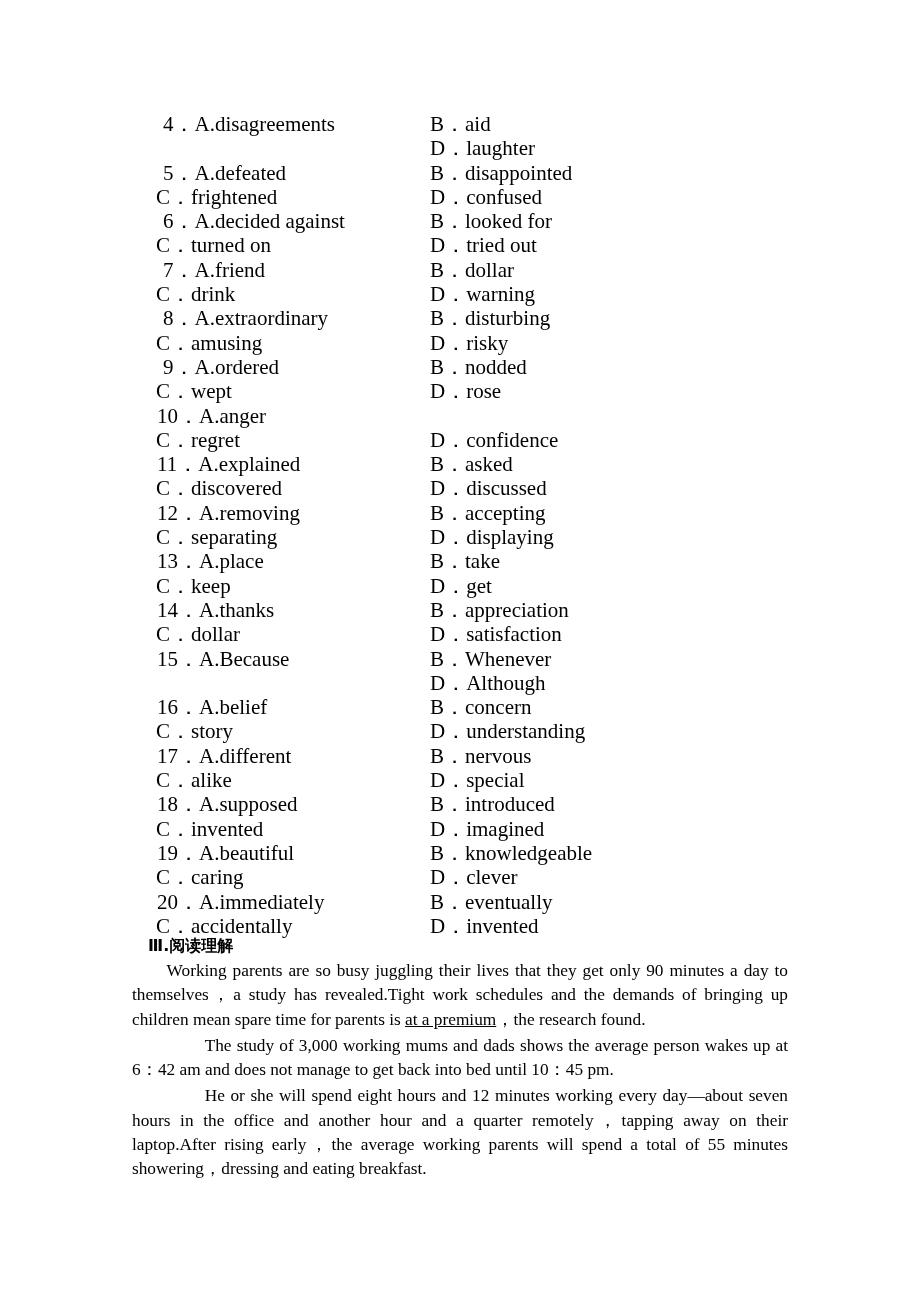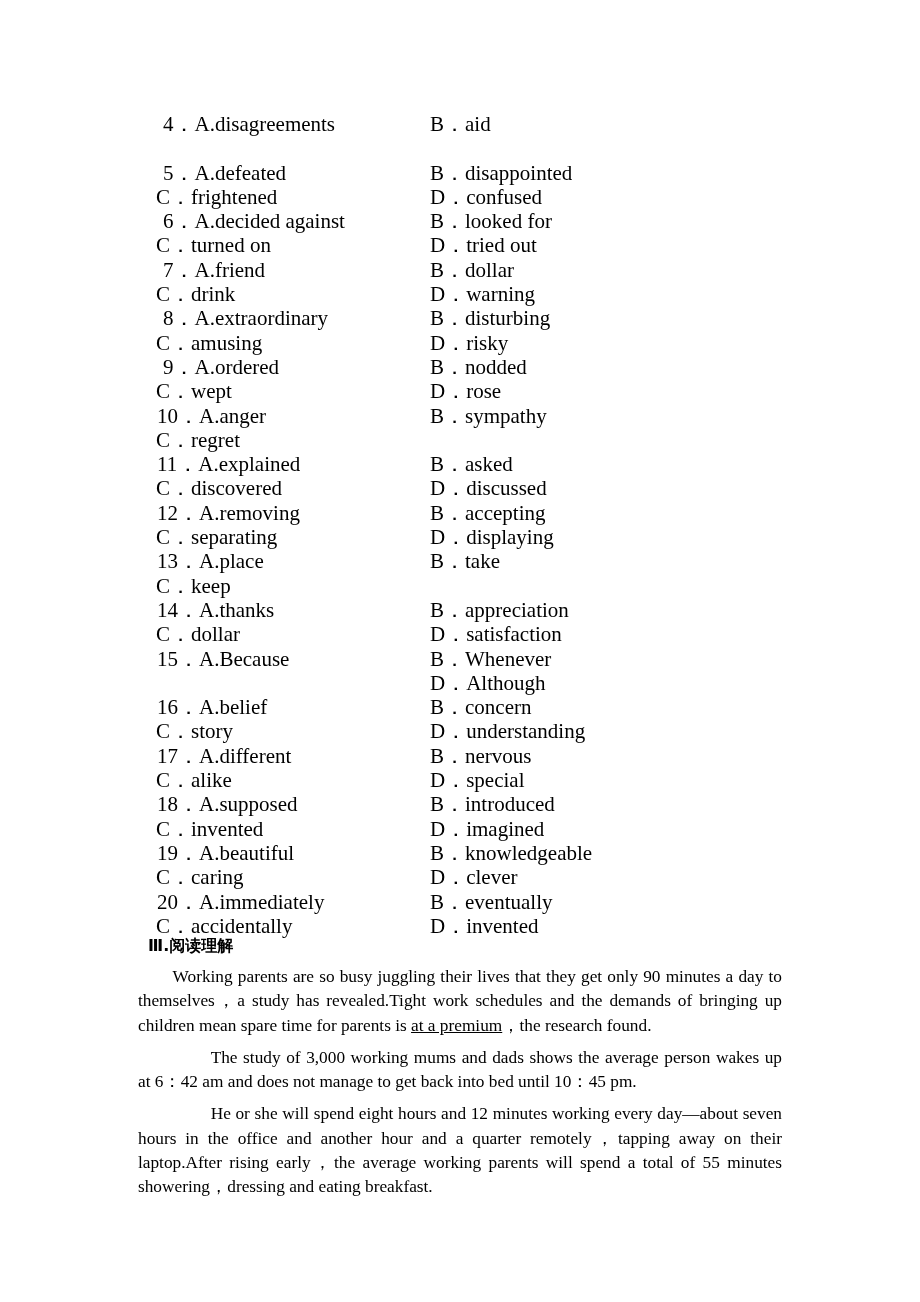--- a/index.html
+++ b/index.html
@@ -85,40 +85,41 @@
     position: absolute;
     left: 130px;
     top: 957px;
     width: 660px;
     font-size: 17.3px;
     line-height: 24.3px;
     text-align: justify;
     text-justify: inter-word;
   }
   .passage p {
-    margin: 8px;
+    margin: 2px;
   }
   .passage p.indent-small { text-indent: 2.0em; }
   .passage p.indent-large { text-indent: 4.2em; }
 
   .underlined {
     text-decoration: underline;
   }
 </style>
 </head>
 <body>
 
 <div class="page">
 
   <div class="options-block">
       <div class="opt-row">
         <div class="col-left num1"><span class="lbl lbl-num">4．</span><span class="lbl">A.</span><span class="opt-text">disagreements</span></div>
         <div class="col-right"><span class="lbl lbl-alpha">B．</span><span class="opt-text">aid</span></div>
       </div>
       <div class="opt-row">
+        <div class="col-right"><span class="lbl lbl-alpha">D．</span><span class="opt-text">laughter</span></div>
       </div>
       <div class="opt-row">
         <div class="col-left num1"><span class="lbl lbl-num">5．</span><span class="lbl">A.</span><span class="opt-text">defeated</span></div>
         <div class="col-right"><span class="lbl lbl-alpha">B．</span><span class="opt-text">disappointed</span></div>
       </div>
       <div class="opt-row">
         <div class="col-left"><span class="lbl lbl-alpha">C．</span><span class="opt-text">frightened</span></div>
         <div class="col-right"><span class="lbl lbl-alpha">D．</span><span class="opt-text">confused</span></div>
       </div>
       <div class="opt-row">
@@ -148,24 +149,24 @@
       <div class="opt-row">
         <div class="col-left num1"><span class="lbl lbl-num">9．</span><span class="lbl">A.</span><span class="opt-text">ordered</span></div>
         <div class="col-right"><span class="lbl lbl-alpha">B．</span><span class="opt-text">nodded</span></div>
       </div>
       <div class="opt-row">
         <div class="col-left"><span class="lbl lbl-alpha">C．</span><span class="opt-text">wept</span></div>
         <div class="col-right"><span class="lbl lbl-alpha">D．</span><span class="opt-text">rose</span></div>
       </div>
       <div class="opt-row">
         <div class="col-left num2"><span class="lbl lbl-num">10．</span><span class="lbl">A.</span><span class="opt-text">anger</span></div>
-        <div class="col-right"><span class="lbl lbl-alpha">B．</span><span class="opt-text">sympathy</span></div>
       </div>
       <div class="opt-row">
         <div class="col-left"><span class="lbl lbl-alpha">C．</span><span class="opt-text">regret</span></div>
+        <div class="col-right"><span class="lbl lbl-alpha">D．</span><span class="opt-text">confidence</span></div>
       </div>
       <div class="opt-row">
         <div class="col-left num2"><span class="lbl lbl-num">11．</span><span class="lbl">A.</span><span class="opt-text">explained</span></div>
         <div class="col-right"><span class="lbl lbl-alpha">B．</span><span class="opt-text">asked</span></div>
       </div>
       <div class="opt-row">
         <div class="col-left"><span class="lbl lbl-alpha">C．</span><span class="opt-text">discovered</span></div>
         <div class="col-right"><span class="lbl lbl-alpha">D．</span><span class="opt-text">discussed</span></div>
       </div>
       <div class="opt-row">
@@ -175,20 +176,21 @@
       <div class="opt-row">
         <div class="col-left"><span class="lbl lbl-alpha">C．</span><span class="opt-text">separating</span></div>
         <div class="col-right"><span class="lbl lbl-alpha">D．</span><span class="opt-text">displaying</span></div>
       </div>
       <div class="opt-row">
         <div class="col-left num2"><span class="lbl lbl-num">13．</span><span class="lbl">A.</span><span class="opt-text">place</span></div>
         <div class="col-right"><span class="lbl lbl-alpha">B．</span><span class="opt-text">take</span></div>
       </div>
       <div class="opt-row">
         <div class="col-left"><span class="lbl lbl-alpha">C．</span><span class="opt-text">keep</span></div>
+        <div class="col-right"><span class="lbl lbl-alpha">D．</span><span class="opt-text">get</span></div>
       </div>
       <div class="opt-row">
         <div class="col-left num2"><span class="lbl lbl-num">14．</span><span class="lbl">A.</span><span class="opt-text">thanks</span></div>
         <div class="col-right"><span class="lbl lbl-alpha">B．</span><span class="opt-text">appreciation</span></div>
       </div>
       <div class="opt-row">
         <div class="col-left"><span class="lbl lbl-alpha">C．</span><span class="opt-text">dollar</span></div>
         <div class="col-right"><span class="lbl lbl-alpha">D．</span><span class="opt-text">satisfaction</span></div>
       </div>
       <div class="opt-row">

